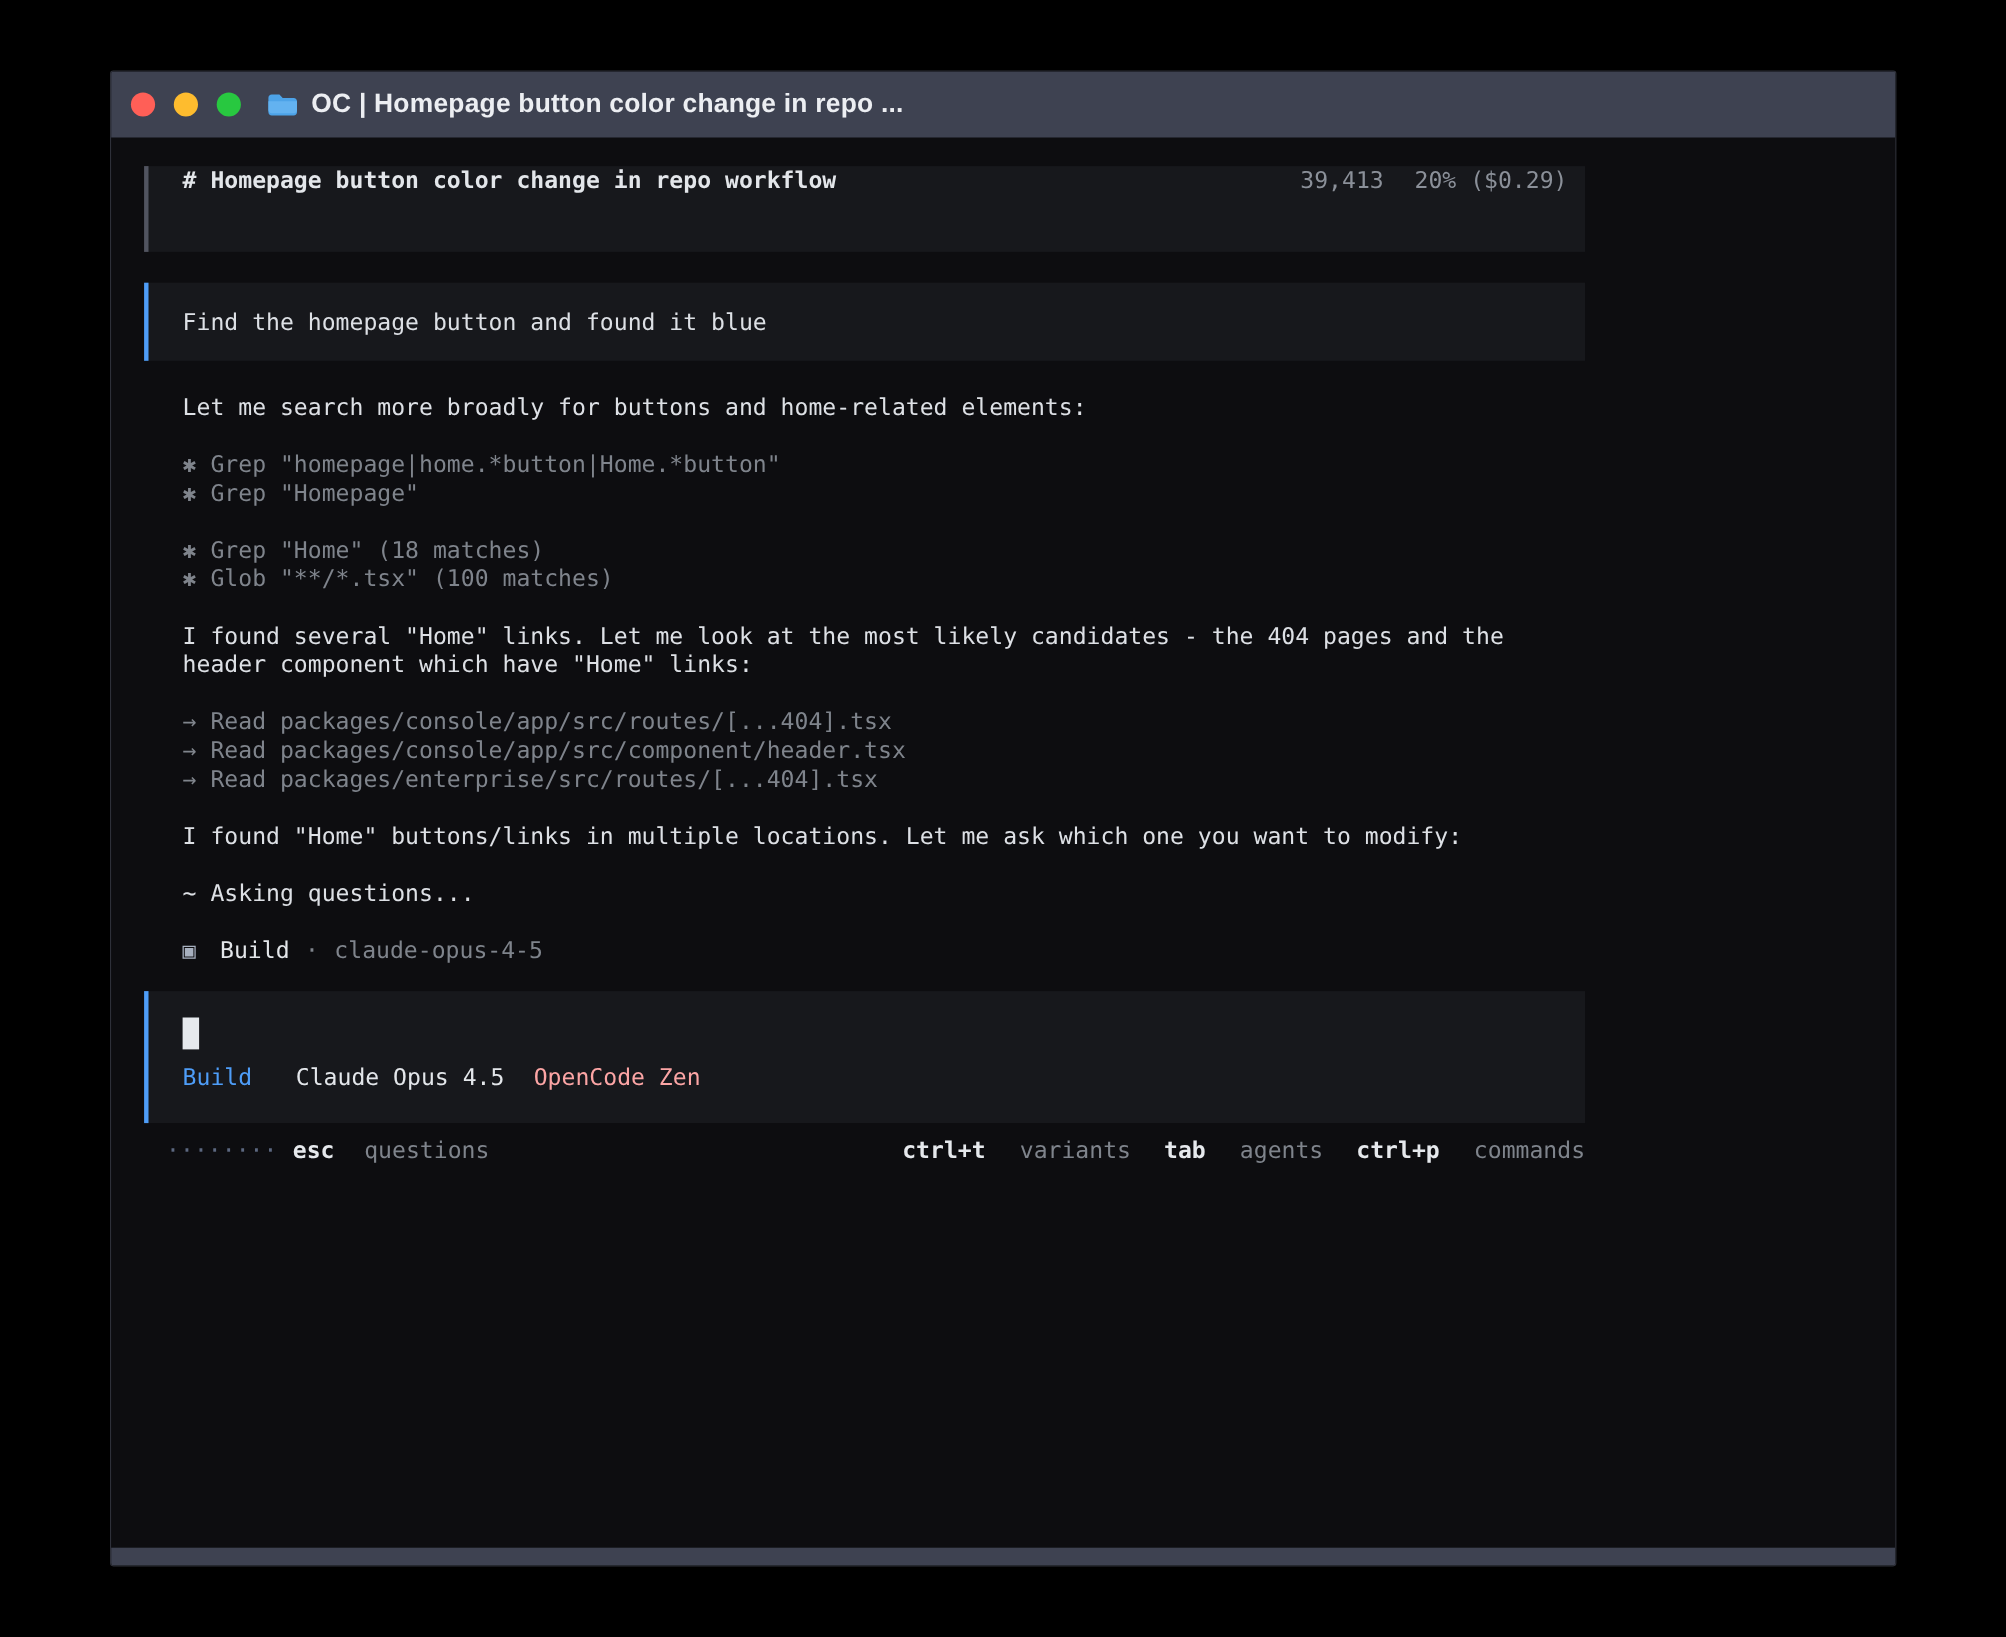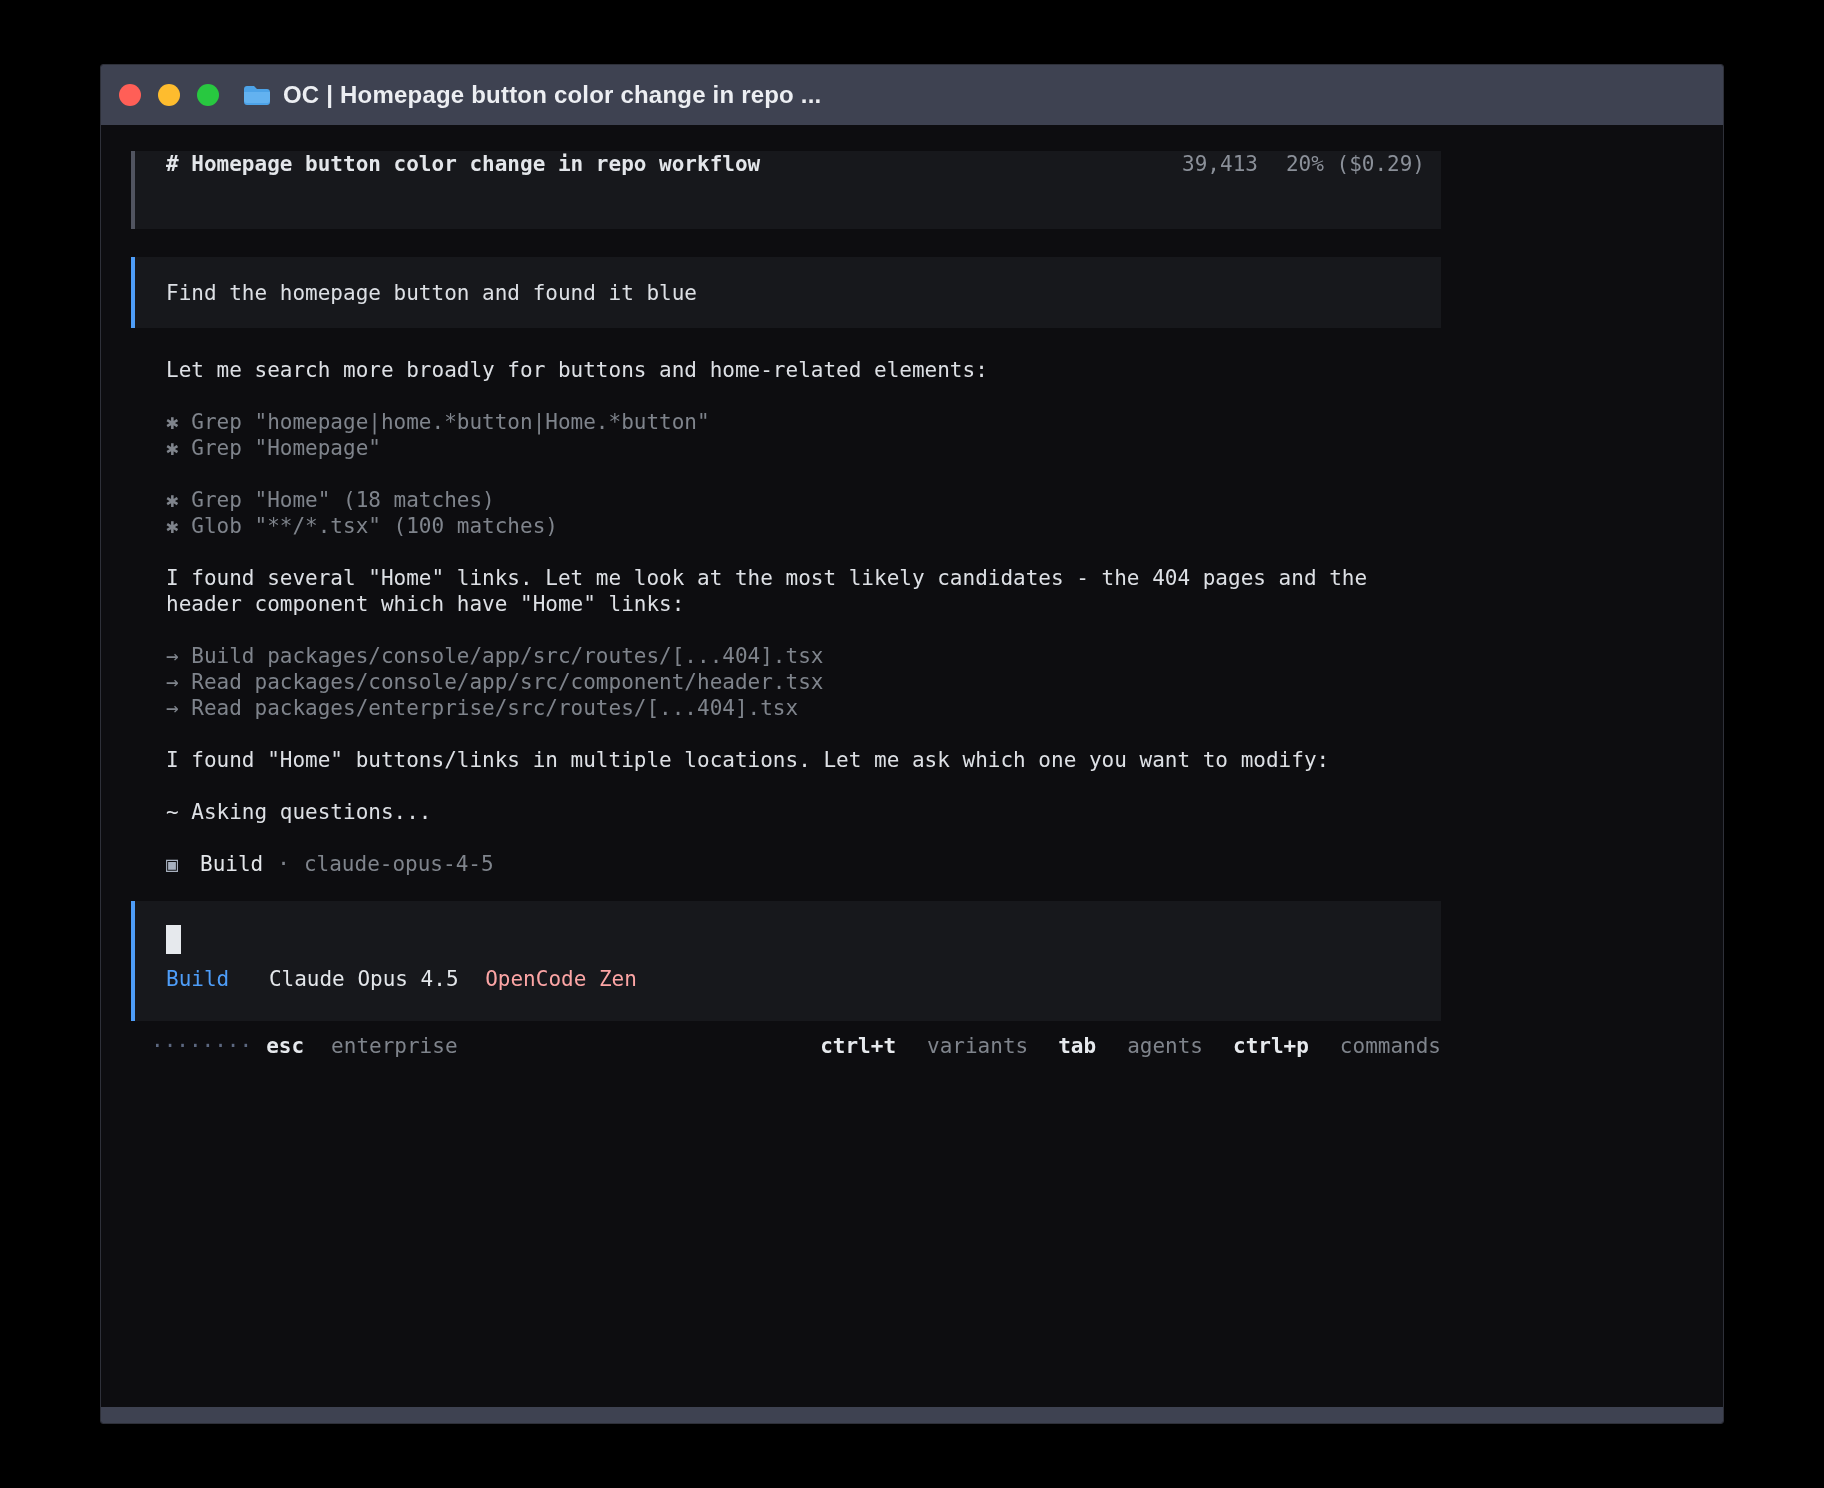--- a/index.html
+++ b/index.html
@@ -114,21 +114,21 @@
           <div class="line tool">✱ Grep "Home" (18 matches)</div>
           <div class="line tool">✱ Glob "**/*.tsx" (100 matches)</div>
         </div>
 
         <div class="group">
           <div class="line text">I found several "Home" links. Let me look at the most likely candidates - the 404 pages and the</div>
           <div class="line text">header component which have "Home" links:</div>
         </div>
 
         <div class="group">
-          <div class="line tool">→ Build packages/console/app/src/routes/[...404].tsx</div>
+          <div class="line tool">→ Read packages/console/app/src/routes/[...404].tsx</div>
           <div class="line tool">→ Read packages/console/app/src/component/header.tsx</div>
           <div class="line tool">→ Read packages/enterprise/src/routes/[...404].tsx</div>
         </div>
 
         <div class="group">
           <div class="line text">I found "Home" buttons/links in multiple locations. Let me ask which one you want to modify:</div>
         </div>
 
         <div class="group">
           <div class="line text">~ Asking questions...</div>
@@ -149,21 +149,21 @@
           <span class="mode-build">Build</span>
           <span class="mode-model">Claude Opus 4.5</span>
           <span class="mode-provider">OpenCode Zen</span>
         </div>
       </div>
 
       <div class="footer">
         <span class="dots">········</span>
         <span class="footer-esc">
           <span class="key">esc</span>
-          <span class="key-label">enterprise</span>
+          <span class="key-label">questions</span>
         </span>
         <span class="footer-right">
           <span class="pair">
             <span class="key">ctrl+t</span>
             <span class="key-label">variants</span>
           </span>
           <span class="pair">
             <span class="key">tab</span>
             <span class="key-label">agents</span>
           </span>

